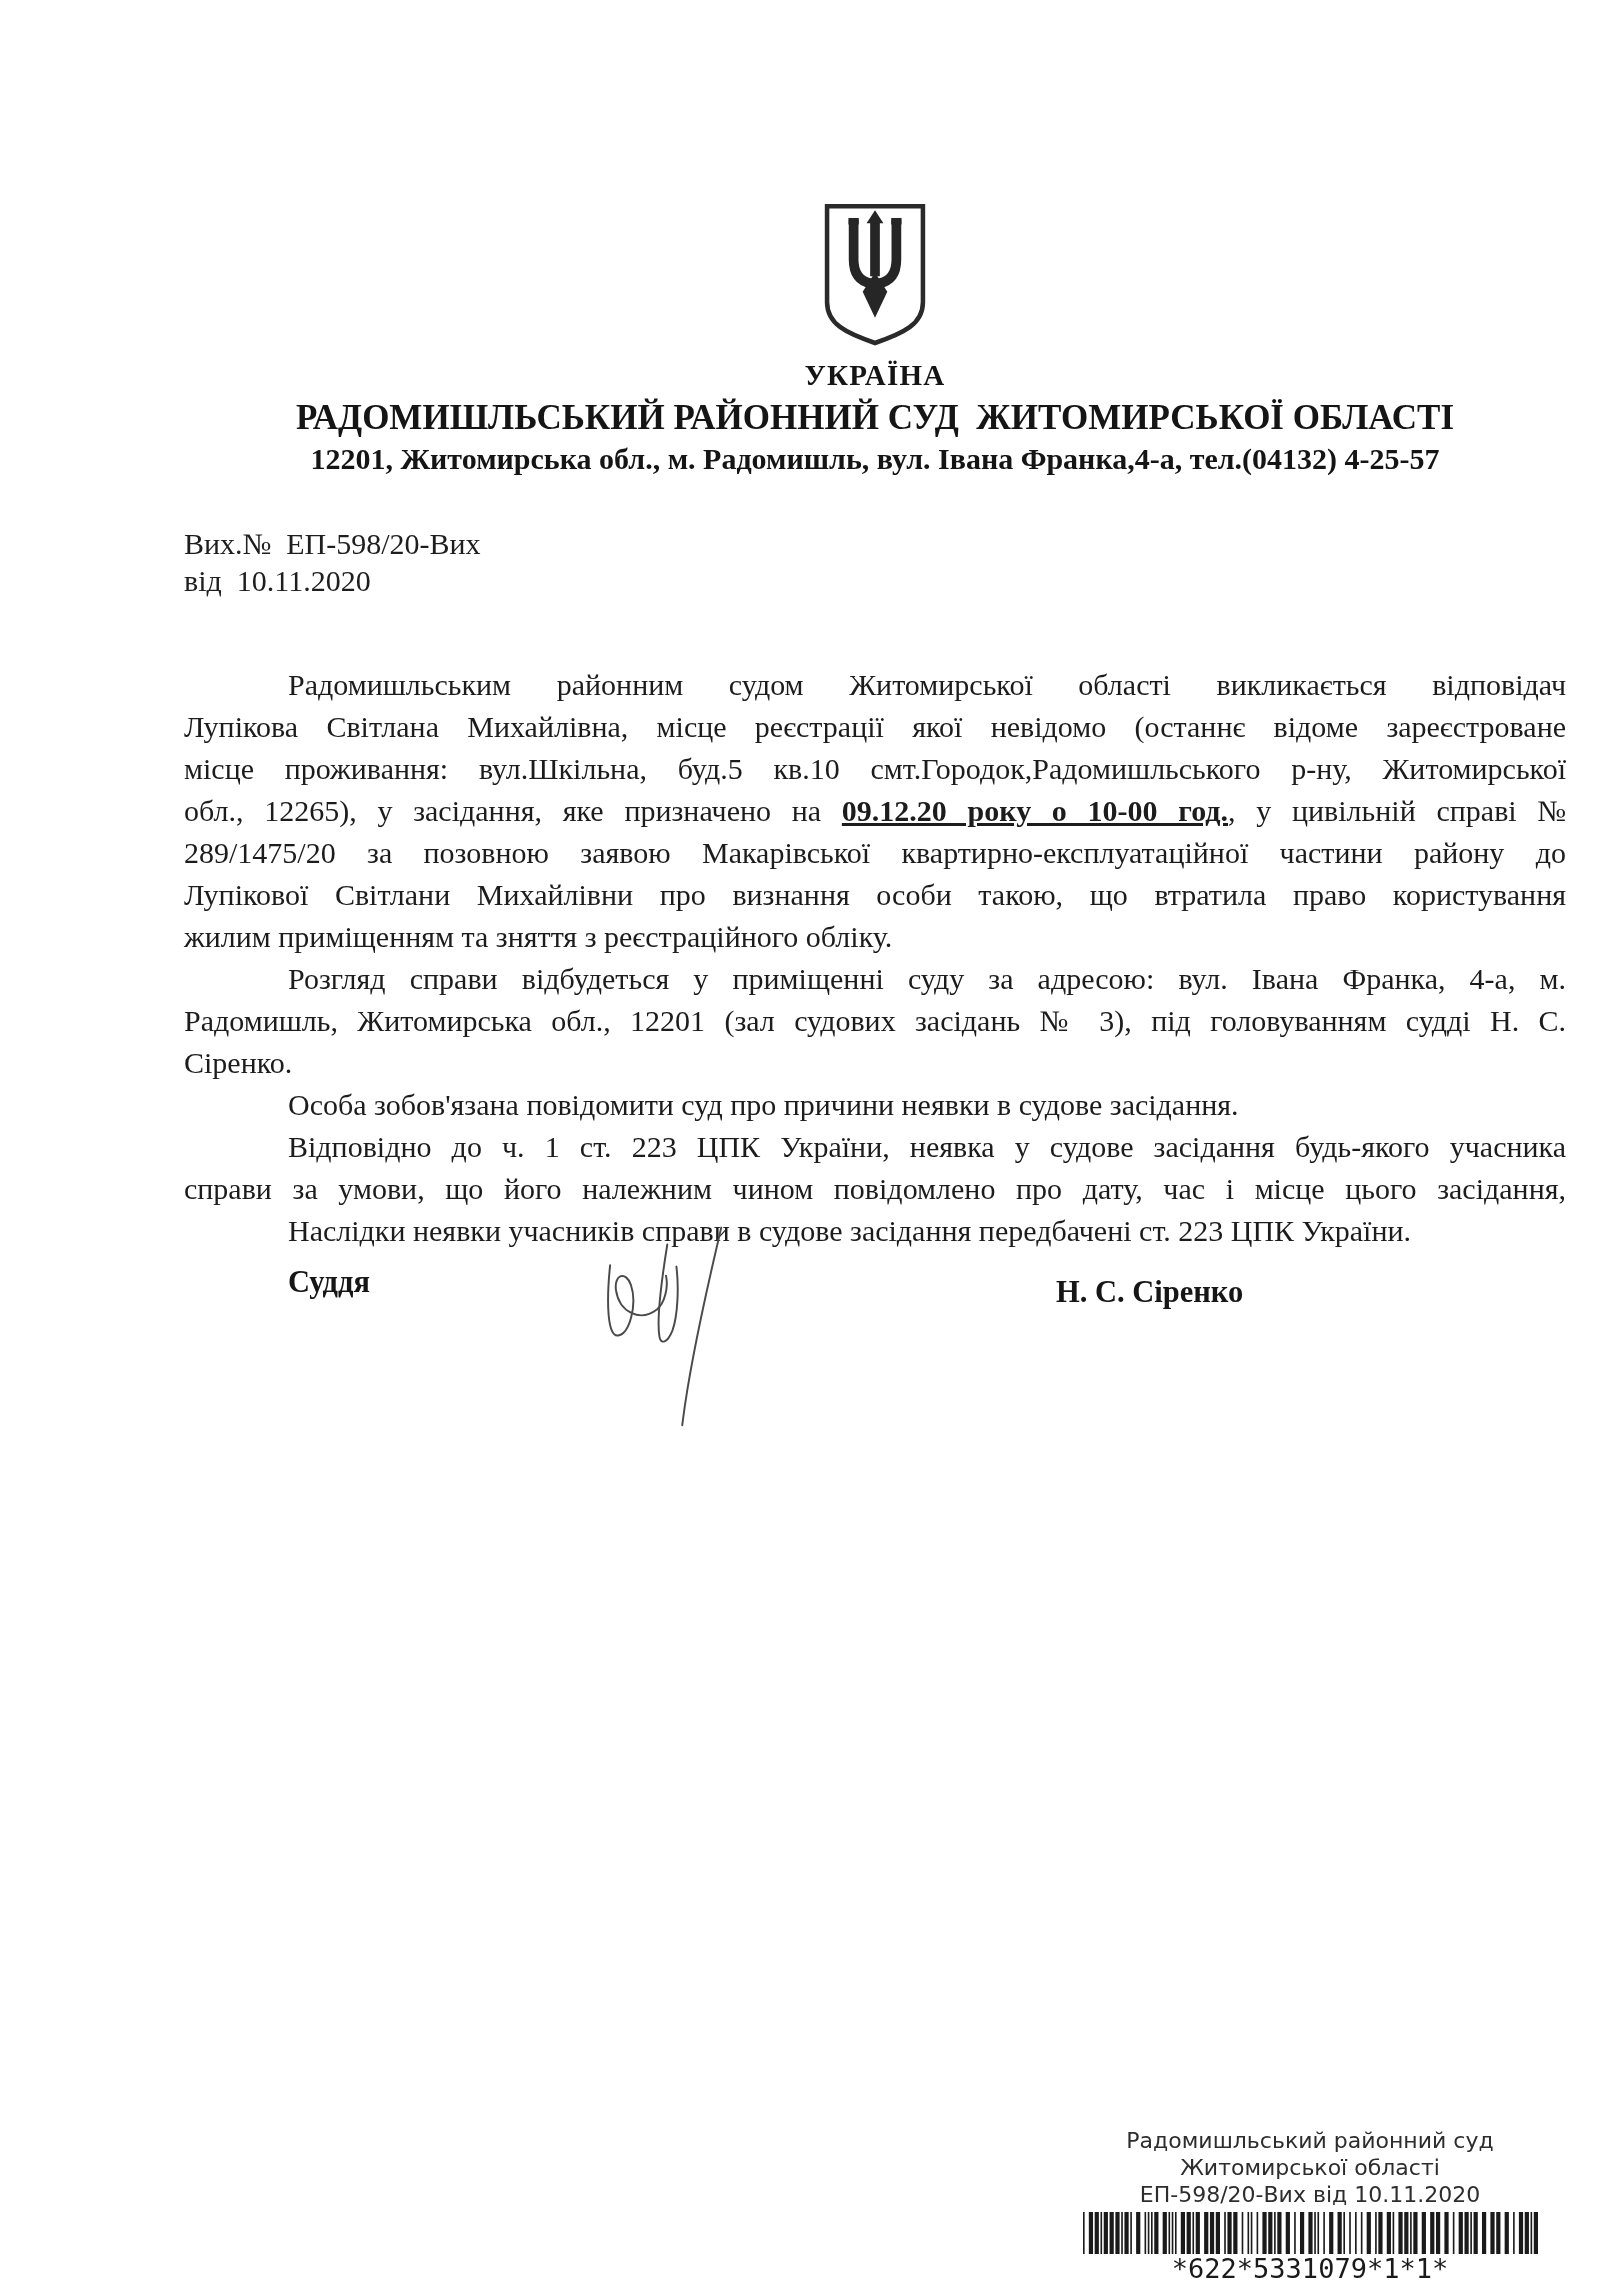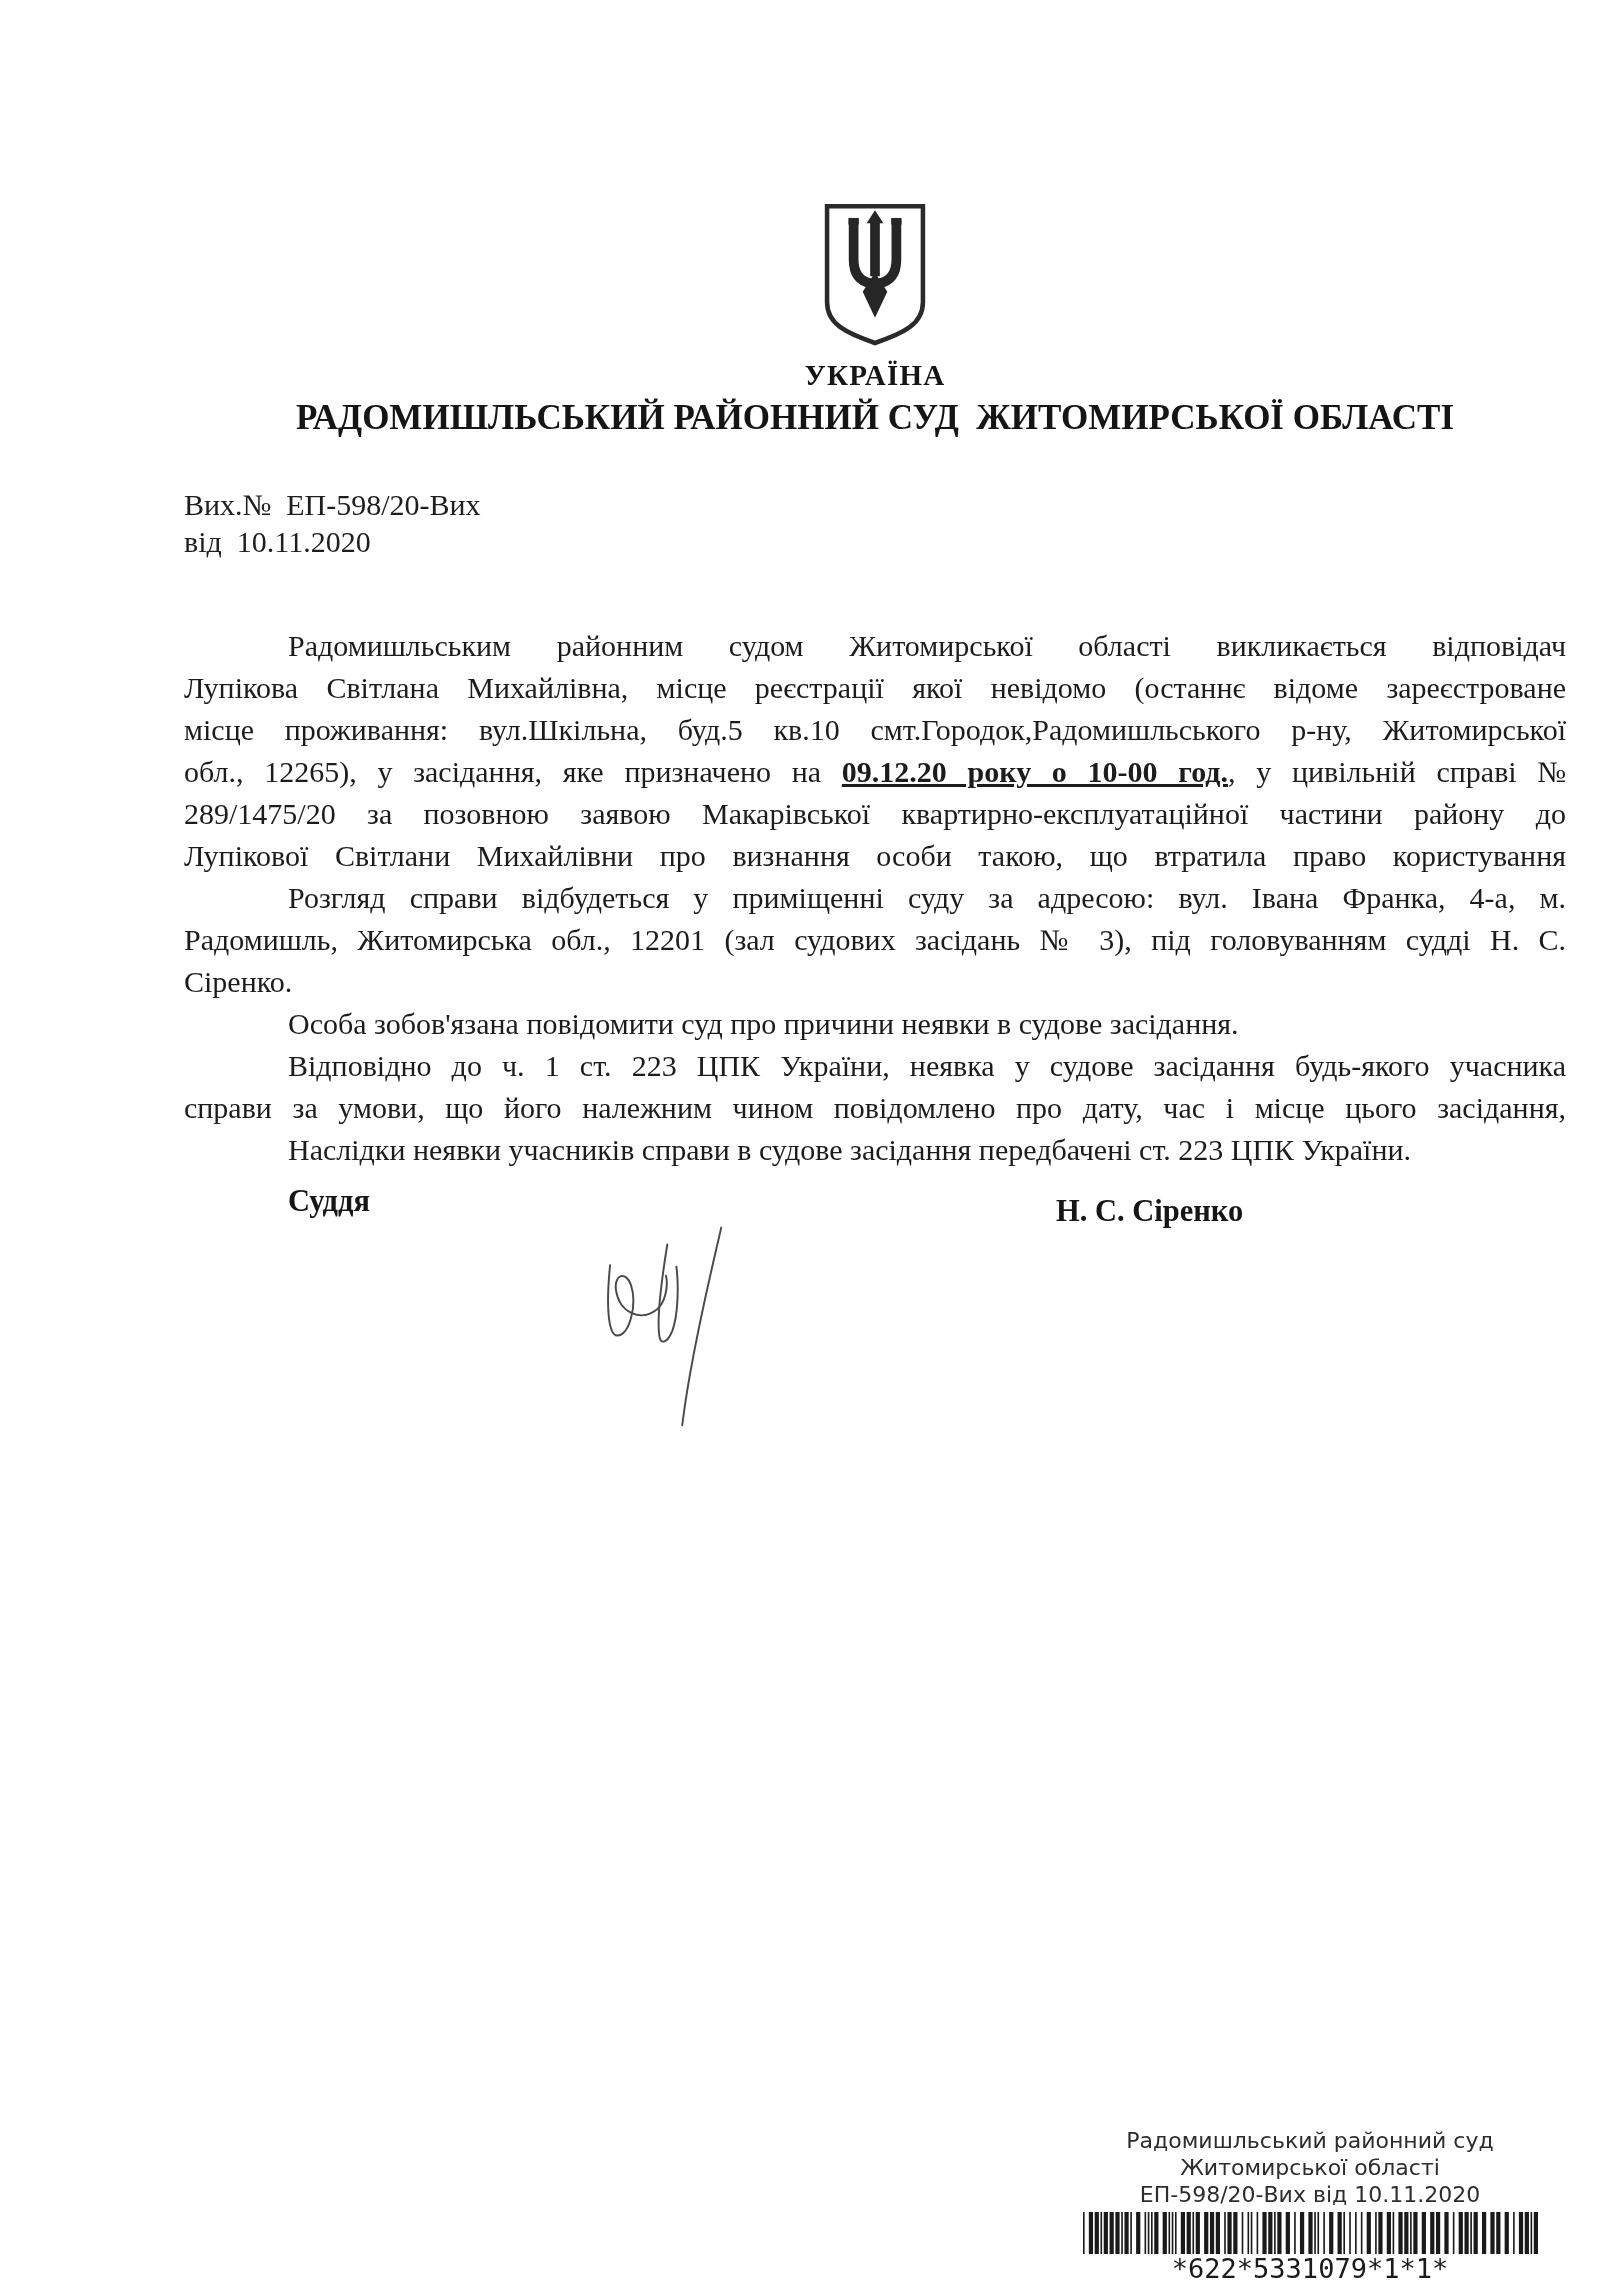--- a/index.html
+++ b/index.html
@@ -118,34 +118,36 @@
           <polygon points="88,14 101,34 75,34"></polygon>
           <polygon points="88,110 107,140 88,180 69,140"></polygon>
           <rect x="47" y="26" width="16" height="10"></rect>
           <rect x="113" y="26" width="16" height="10"></rect>
         </g>
       </svg>
     </div>
 
     <div class="country">УКРАЇНА</div>
     <div class="court-name">РАДОМИШЛЬСЬКИЙ РАЙОННИЙ СУД  ЖИТОМИРСЬКОЇ ОБЛАСТІ</div>
+    <div class="court-address">12201, Житомирська обл., м. Радомишль, вул. Івана Франка,4-а, тел.(04132) 4-25-57</div>
 
     <div class="ref-block">
       <div class="ref-line">Вих.№  ЕП-598/20-Вих</div>
       <div class="ref-line">від  10.11.2020</div>
     </div>
 
     <div class="body" id="body-paragraphs">
         <div class="para">
           <div class="bline indent"><span>Радомишльським районним судом Житомирської області викликається відповідач</span></div>
           <div class="bline"><span>Лупікова Світлана Михайлівна, місце реєстрації якої невідомо (останнє відоме зареєстроване</span></div>
           <div class="bline"><span>місце проживання: вул.Шкільна, буд.5 кв.10 смт.Городок,Радомишльського р-ну, Житомирської</span></div>
           <div class="bline"><span>обл., 12265), у засідання, яке призначено на </span><b>09.12.20 року о 10-00 год.</b><span>, у цивільній справі №</span></div>
           <div class="bline"><span>289/1475/20 за позовною заявою Макарівської квартирно-експлуатаційної частини району до</span></div>
           <div class="bline"><span>Лупікової Світлани Михайлівни про визнання особи такою, що втратила право користування</span></div>
+          <div class="bline last"><span>жилим приміщенням та зняття з реєстраційного обліку.</span></div>
         </div>
         <div class="para">
           <div class="bline indent"><span>Розгляд справи відбудеться у приміщенні суду за адресою: вул. Івана Франка, 4-а, м.</span></div>
           <div class="bline"><span>Радомишль, Житомирська обл., 12201 (зал судових засідань № 3), під головуванням судді  Н. С.</span></div>
           <div class="bline last"><span>Сіренко.</span></div>
         </div>
         <div class="para">
           <div class="bline last indent"><span>Особа зобов'язана повідомити суд про причини неявки в судове засідання.</span></div>
         </div>
         <div class="para">

